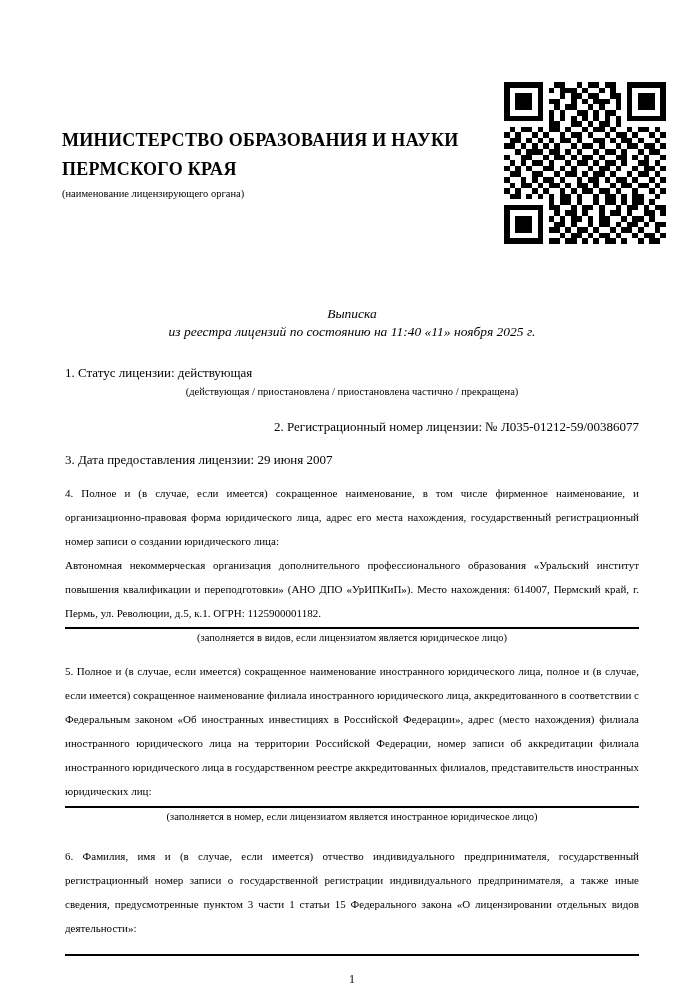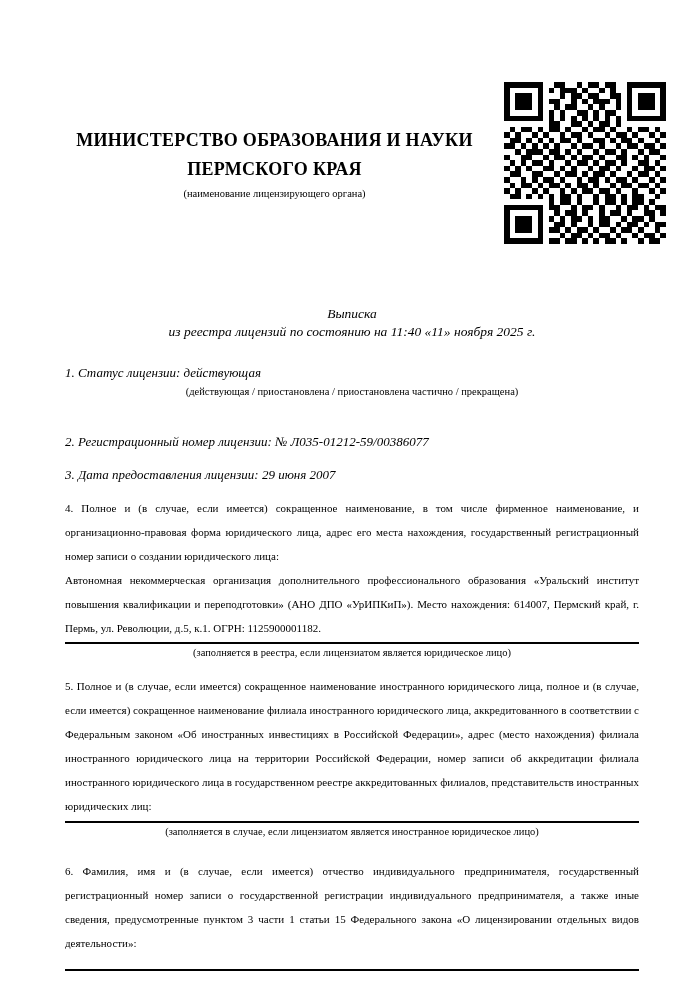--- a/index.html
+++ b/index.html
@@ -12,21 +12,20 @@
     color: #000000;
     font-family: "Liberation Serif", serif;
     overflow: hidden;
   }
   .header { position: relative; height: 258px; }
   .ministry-block {
     position: absolute;
     left: 62px;
     top: 126px;
     width: 425px;
-    text-align: center;
   }
   .ministry-line {
     font-size: 18px;
     font-weight: bold;
     line-height: 29px;
     letter-spacing: 0.3px;
     white-space: nowrap;
   }
   .ministry-caption {
     font-size: 10.5px;
@@ -40,29 +39,29 @@
     height: 166px;
   }
   .content { padding: 0 61px 0 65px; }
   .doc-title {
     margin-top: 47px;
     text-align: center;
     font-size: 13.5px;
     line-height: 18.3px;
     font-style: italic;
   }
-  .item-line { font-size: 13px; line-height: 18.3px; font-style: italic; }
+  .item-line { font-size: 13px; line-height: 18.3px; }
   .item-1 { margin-top: 22px; }
   .status-caption {
     font-size: 10.5px;
     text-align: center;
     margin-top: 3px;
     line-height: 14px;
   }
-  .item-2 { margin-top: 34px; }
+  .item-2 { margin-top: 19px; text-align: right; }
   .item-3 { margin-top: 15px; }
   .para {
     font-size: 11px;
     line-height: 24px;
     text-align: justify;
     text-align-last: left;
   }
   .para-4 { margin-top: 12px; }
   .para-5 { margin-top: 14px; }
   .para-6 { margin-top: 20px; }
@@ -551,25 +550,25 @@
 
     <div class="item-line item-2">2. Регистрационный номер лицензии: № Л035-01212-59/00386077</div>
 
     <div class="item-line item-3">3. Дата предоставления лицензии: 29 июня 2007</div>
 
     <div class="para para-4">
       <div>4. Полное и (в случае, если имеется) сокращенное наименование, в том числе фирменное наименование, и организационно-правовая форма юридического лица, адрес его места нахождения, государственный регистрационный номер записи о создании юридического лица:</div>
       <div>Автономная некоммерческая организация дополнительного профессионального образования «Уральский институт повышения квалификации и переподготовки» (АНО ДПО «УрИПКиП»). Место нахождения: 614007, Пермский край, г. Пермь, ул. Революции, д.5, к.1. ОГРН: 1125900001182.</div>
     </div>
     <div class="fill-rule"></div>
-    <div class="rule-caption">(заполняется в реестра, если лицензиатом является юридическое лицо)</div>
+    <div class="rule-caption">(заполняется в видов, если лицензиатом является юридическое лицо)</div>
 
     <div class="para para-5">5. Полное и (в случае, если имеется) сокращенное наименование иностранного юридического лица, полное и (в случае, если имеется) сокращенное наименование филиала иностранного юридического лица, аккредитованного в соответствии с Федеральным законом «Об иностранных инвестициях в Российской Федерации», адрес (место нахождения) филиала иностранного юридического лица на территории Российской Федерации, номер записи об аккредитации филиала иностранного юридического лица в государственном реестре аккредитованных филиалов, представительств иностранных юридических лиц:</div>
     <div class="fill-rule rule-5"></div>
-    <div class="rule-caption">(заполняется в случае, если лицензиатом является иностранное юридическое лицо)</div>
+    <div class="rule-caption">(заполняется в номер, если лицензиатом является иностранное юридическое лицо)</div>
 
     <div class="para para-6">6. Фамилия, имя и (в случае, если имеется) отчество индивидуального предпринимателя, государственный регистрационный номер записи о государственной регистрации индивидуального предпринимателя, а также иные сведения, предусмотренные пунктом 3 части 1 статьи 15 Федерального закона «О лицензировании отдельных видов деятельности»:</div>
     <div class="fill-rule rule-6"></div>
 
 
     <div class="footer">1</div>
 
   </div>
 </div>
 

